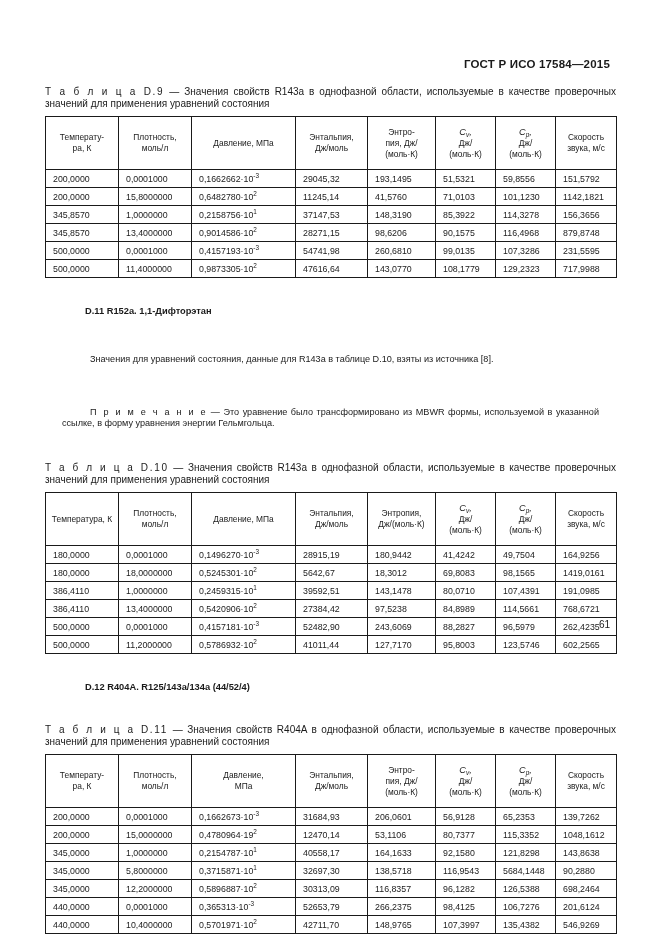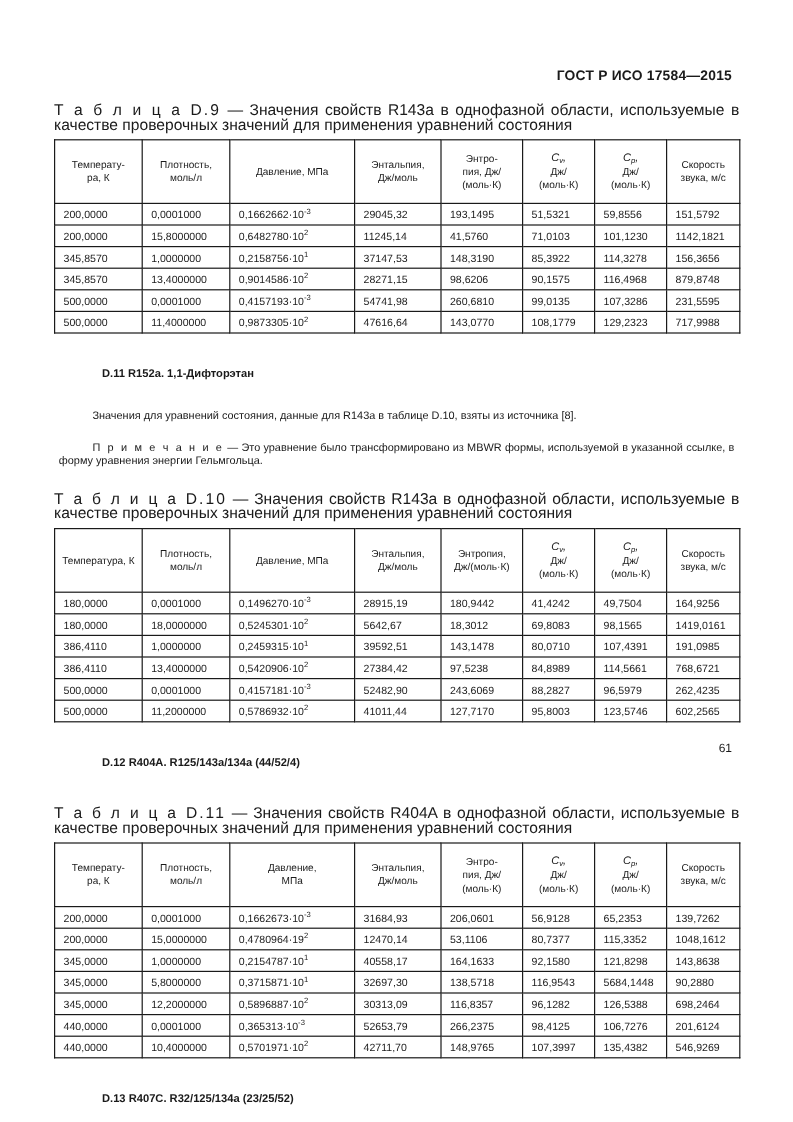--- a/index.html
+++ b/index.html
@@ -36,39 +36,39 @@
 
   .content {
     position: absolute;
     top: 86px;
     left: 45px;
     width: 571px;
   }
 
   
   .table-caption {
-    font-size: 13px;
+    font-size: 10px;
     line-height: 11.6px;
     text-align: justify;
     margin: 0 0 7px 0;
   }
   .table-caption .sp {
     letter-spacing: 1.7px;
   }
   .sec-head {
     font-size: 9.3px;
     font-weight: bold;
     margin: 12px;
     padding-left: 28px;
     line-height: 13px;
   }
   .para {
     font-size: 9.1px;
     line-height: 11.6px;
-    margin: 4px;
+    margin: 17px;
     padding-left: 28px;
     text-align: justify;
   }
   .para.note-body {
     padding-left: 0;
   }
   .note-label {
     letter-spacing: 1.7px;
   }
   .gap-s { height: 7px; }

